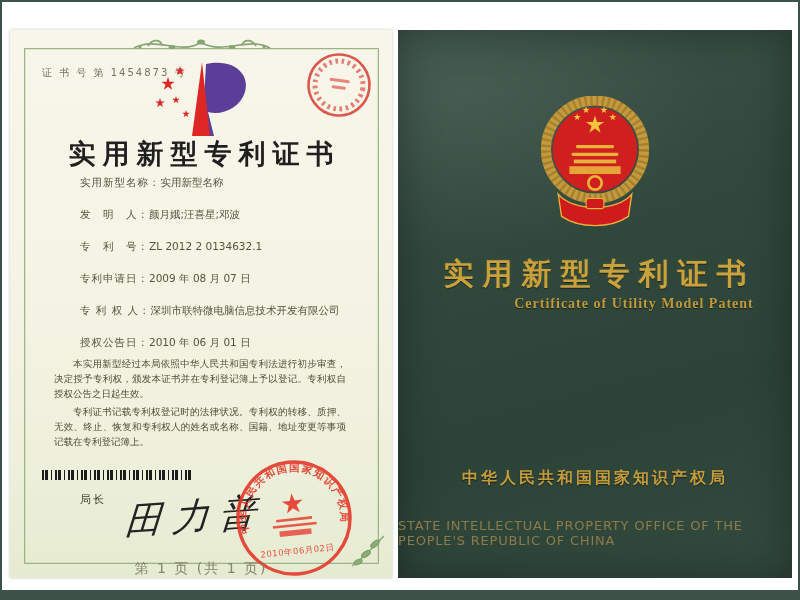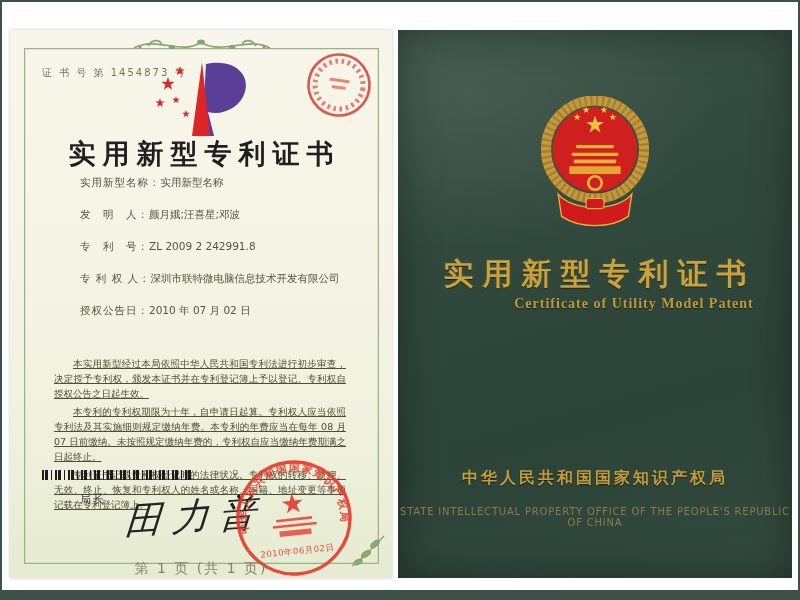--- a/index.html
+++ b/index.html
@@ -17,21 +17,21 @@
   .cert-no{position:absolute;left:32px;top:36px;font-size:10px;color:#75745b;letter-spacing:2px;}
   .sipo-logo{position:absolute;left:134px;top:26px;}
   .stamp{position:absolute;left:294px;top:20px;opacity:.92;transform:rotate(8deg);}
   .page-title{position:absolute;left:0;top:106px;width:100%;text-align:center;
         font-size:27px;font-weight:bold;color:#1f1f1f;letter-spacing:7px;text-indent:7px;}
   .fields{position:absolute;left:70px;top:146px;width:290px;}
   .field{height:18px;margin-bottom:14px;font-size:10.5px;color:#55543e;white-space:nowrap;}
   .flabel{letter-spacing:1px;}
   .paras{position:absolute;left:44px;top:326px;width:300px;font-size:9.5px;line-height:15px;
         color:#4e4e37;text-align:justify;}
-  .paras p{margin:0 8px 3px 0;text-indent:2em;text-decoration:underline;}
+  .paras p{margin:0 8px 3px 0;text-indent:2em;}
   .barcode{position:absolute;left:32px;top:440px;width:152px;height:10px;
         background:repeating-linear-gradient(90deg,#1c1c1c 0 2px,transparent 2px 3px,
           #1c1c1c 3px 6px,transparent 6px 9px,#1c1c1c 9px 10px,transparent 10px 13px);}
   .sig-row{position:absolute;left:70px;top:462px;width:220px;}
   .sig-title{font-size:11px;color:#3a3a2c;letter-spacing:2px;vertical-align:26px;}
   .sig-name{display:inline-block;font-family:"DejaVu Serif","Liberation Serif",serif;
         font-style:italic;font-size:37px;color:#232323;letter-spacing:10px;
         transform:rotate(-4deg) skewX(-8deg);margin-left:14px;}
   .seal{position:absolute;left:224px;top:428px;opacity:.9;transform:rotate(-6deg);}
   .page-footer{position:absolute;left:0;top:530px;width:100%;text-align:center;
@@ -48,22 +48,22 @@
   .cover-title{position:absolute;left:0;top:224px;width:100%;text-align:center;
         font-size:30px;font-weight:bold;color:#c9a23c;letter-spacing:9px;text-indent:9px;
         text-shadow:0 1px 1px rgba(0,0,0,.55),0 0 3px rgba(255,222,130,.15);}
   .cover-subtitle{position:absolute;left:0;top:266px;width:100%;text-align:center;
         font-family:Liberation Serif, serif;font-weight:bold;
         font-size:14px;color:#c19a3a;letter-spacing:1px;
         text-shadow:0 1px 1px rgba(0,0,0,.5);padding-left:39px;}
   .cover-office-cn{position:absolute;left:0;top:438px;width:100%;text-align:center;
         font-size:16px;font-weight:bold;color:#c49c3b;letter-spacing:3px;
         text-shadow:0 1px 1px rgba(0,0,0,.5);}
-  .cover-office-en{position:absolute;left:0;top:476px;width:100%;text-align:center;
-        font-size:10px;color:#97814b;letter-spacing:.8px;opacity:.9;}
+  .cover-office-en{position:absolute;left:0;top:488px;width:100%;text-align:left;
+        font-size:13px;color:#97814b;letter-spacing:.8px;opacity:.9;}
 </style>
 </head>
 <body>
 
 <svg width="0" height="0" style="position:absolute" aria-hidden="true">
   <defs>
     <path id="star5" d="M0,-1 L0.2245,-0.309 L0.9511,-0.309 L0.3633,0.118 L0.5878,0.809 L0,0.382 L-0.5878,0.809 L-0.3633,0.118 L-0.9511,-0.309 L-0.2245,-0.309 Z"></path>
     <path id="sealTextArc" d="M 21.5,87 A 47,47 0 1,1 98.5,87"></path>
   </defs>
 </svg>
@@ -106,28 +106,28 @@
       <circle cx="35" cy="35" r="24" fill="none" stroke="#d84b40" stroke-width="5" stroke-dasharray="2.6,3.6" opacity=".75"></circle>
       <rect x="25" y="29" width="20" height="3" rx="1" fill="#d84b40" opacity=".7"></rect>
       <rect x="28" y="36" width="14" height="3" rx="1" fill="#d84b40" opacity=".7"></rect>
     </svg>
 
     <div class="page-title">实用新型专利证书</div>
 
     <div class="fields">
       <div class="field"><span class="flabel">实用新型名称：</span><span class="fvalue">实用新型名称</span></div>
       <div class="field"><span class="flabel">发　明　人：</span><span class="fvalue">颜月娥;汪喜星;邓波</span></div>
-      <div class="field"><span class="flabel">专　利　号：</span><span class="fvalue">ZL 2009 2 242991.8</span></div>
+      <div class="field"><span class="flabel">专　利　号：</span><span class="fvalue">ZL 2012 2 0134632.1</span></div>
+      <div class="field"><span class="flabel">专利申请日：</span><span class="fvalue">2009 年 08 月 07 日</span></div>
       <div class="field"><span class="flabel">专 利 权 人：</span><span class="fvalue">深圳市联特微电脑信息技术开发有限公司</span></div>
-      <div class="field"><span class="flabel">授权公告日：</span><span class="fvalue">2010 年 07 月 02 日</span></div>
+      <div class="field"><span class="flabel">授权公告日：</span><span class="fvalue">2010 年 06 月 01 日</span></div>
     </div>
 
     <div class="paras">
       <p>本实用新型经过本局依照中华人民共和国专利法进行初步审查，决定授予专利权，颁发本证书并在专利登记簿上予以登记。专利权自授权公告之日起生效。</p>
-      <p>本专利的专利权期限为十年，自申请日起算。专利权人应当依照专利法及其实施细则规定缴纳年费。本专利的年费应当在每年 08 月 07 日前缴纳。未按照规定缴纳年费的，专利权自应当缴纳年费期满之日起终止。</p>
       <p>专利证书记载专利权登记时的法律状况。专利权的转移、质押、无效、终止、恢复和专利权人的姓名或名称、国籍、地址变更等事项记载在专利登记簿上。</p>
     </div>
 
     <div class="barcode"></div>
 
     <div class="sig-row">
       <span class="sig-title">局长</span>
       <span class="sig-name">田力普</span>
     </div>
 

